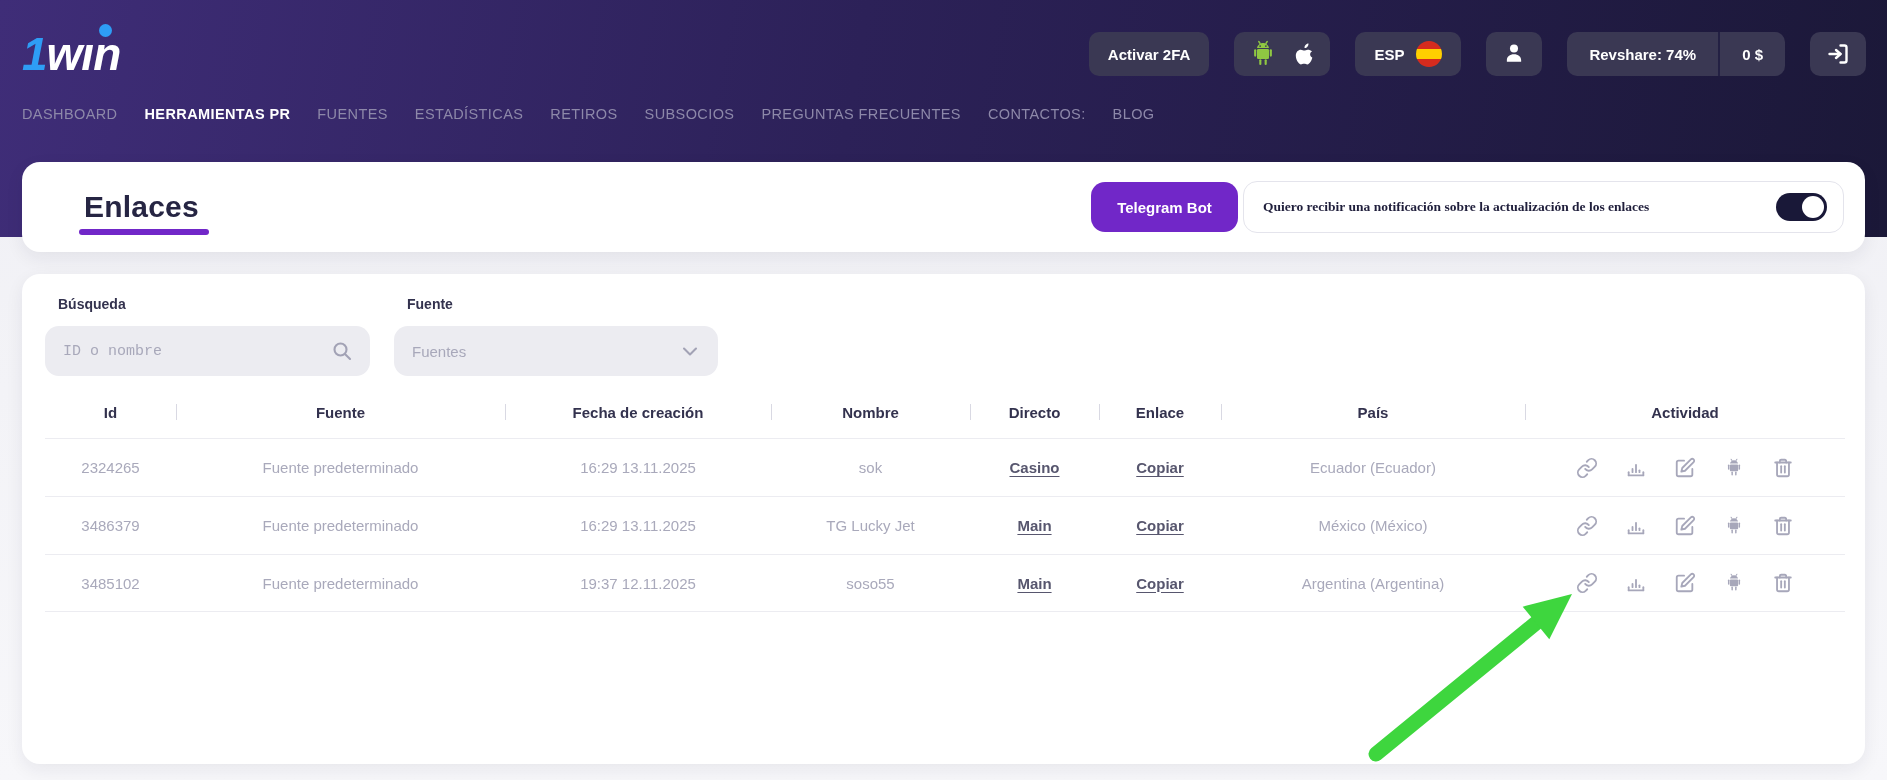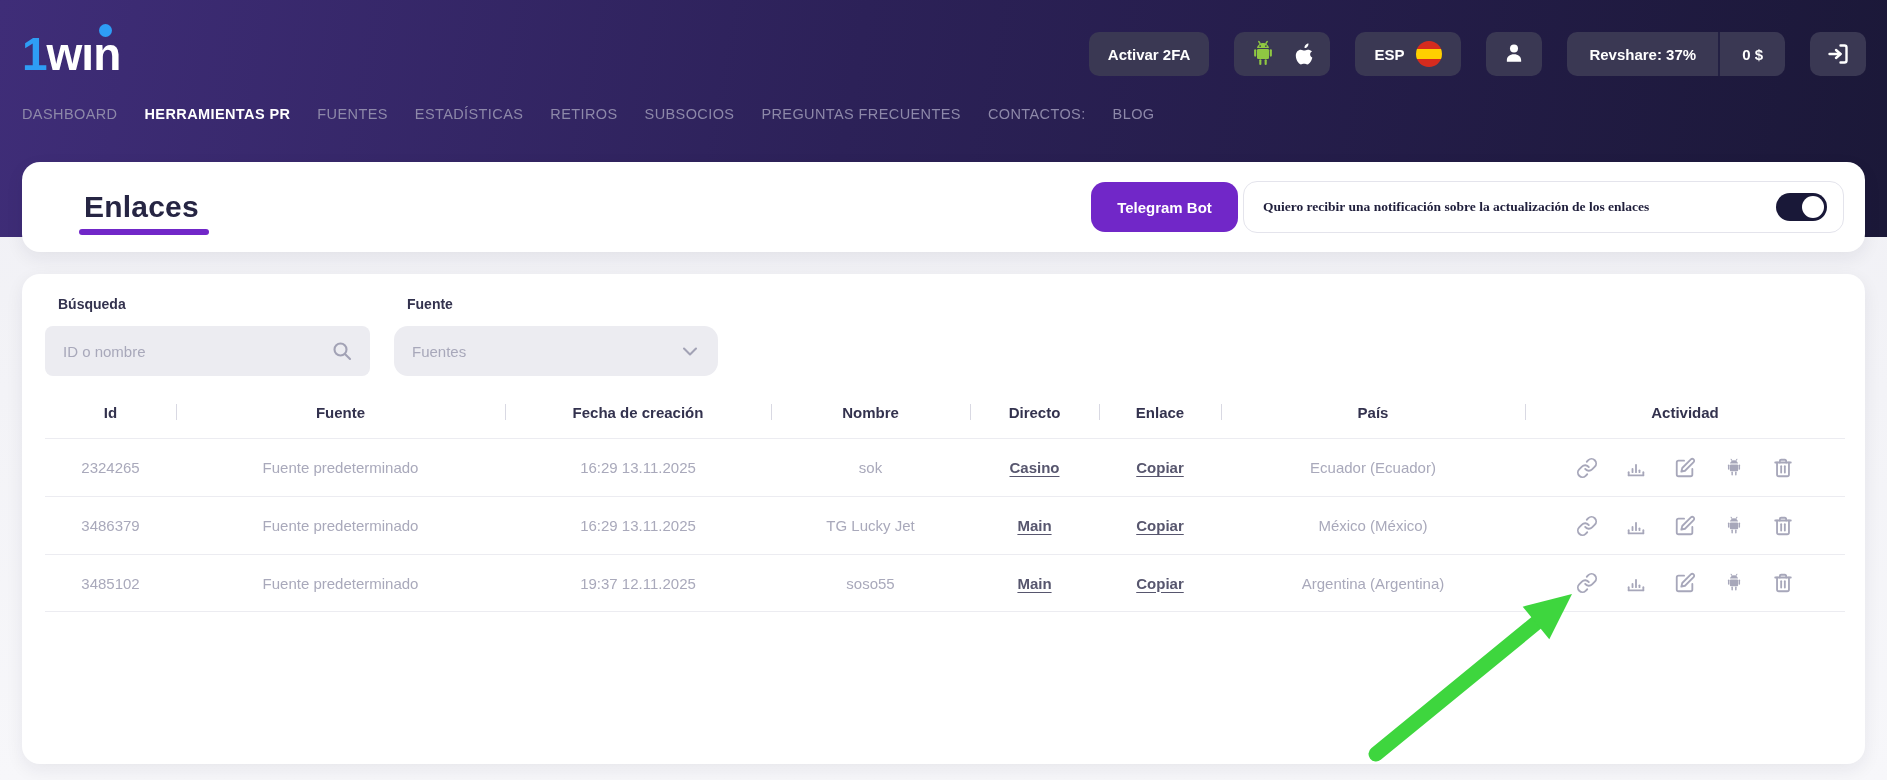--- a/index.html
+++ b/index.html
@@ -6,21 +6,21 @@
   html,body { width:1887px; height:780px; overflow:hidden; }
   body { font-family:"Liberation Sans","DejaVu Sans",sans-serif; background:#f2f2f6; }
   .page { position:relative; width:1887px; height:780px; background:linear-gradient(180deg,#efeff4 0%,#f7f7fa 100%); }
 
   
   .hero { position:absolute; top:0; left:0; width:100%; height:237px;
           background:linear-gradient(100deg,#3f2d78 0%,#2c2158 45%,#1b1838 100%); }
 
   
   .topbar { position:absolute; top:24px; left:22px; right:21px; height:60px; display:flex; align-items:center; }
-  .logo { position:relative; font-weight:800; font-size:46px; letter-spacing:-1px; color:#fff; line-height:56px; }
+  .logo { position:relative; font-style:italic; font-weight:800; font-size:46px; letter-spacing:-1px; color:#fff; line-height:56px; }
   .logo .one { color:#2e9df5; }
   .logo .idot { position:absolute; top:-2px; left:77px; width:13px; height:13px; border-radius:50%; background:#2e9df5; }
   .tb-right { margin-left:auto; display:flex; align-items:center; gap:25px; }
   .pill { height:44px; background:#3a3853; border-radius:10px; display:flex; align-items:center; justify-content:center;
           color:#fff; font-size:15px; font-weight:600; padding:0 19px; cursor:pointer; }
   .pill.icons { gap:10px; padding:0 14px; }
   .pill.square { width:56px; padding:0; }
   .pill.balance { padding:0; overflow:hidden; font-weight:700; }
   .balance .seg { padding:0 22px; height:100%; display:flex; align-items:center; }
   .balance .bdiv { width:2px; height:100%; background:#232043; }
@@ -53,22 +53,22 @@
   .toggle { margin-left:auto; width:51px; height:28px; border-radius:14px; background:#191838; position:relative; cursor:pointer; flex:0 0 auto; }
   .toggle .knob { position:absolute; top:3px; right:3px; width:22px; height:22px; border-radius:50%; background:#fff; }
 
   
   .fgroup { position:absolute; top:22px; }
   .fgroup.g1 { left:23px; }
   .fgroup.g2 { left:372px; }
   .flabel { display:block; font-size:14px; font-weight:700; color:#33324e; margin:0 0 14px 13px; }
   .finput { position:relative; width:325px; height:50px; }
   .fgroup.g2 .finput { width:324px; }
-  .finput input { width:100%; height:100%; border:none; outline:none; background:#ececf1; border-radius:8px;
-                  padding:0 48px 0 18px; font-family:Liberation Sans, sans-serif; font-size:15px; color:#3a3954; }
+  .finput input { width:100%; height:100%; border:none; outline:none; background:#ececf1; border-radius:14px;
+                  padding:0 48px 0 18px; font-family:Liberation Mono, monospace; font-size:15px; color:#3a3954; }
   .finput input::placeholder { color:#a8a8ba; }
   .fake-select { width:100%; height:100%; background:#ececf1; border-radius:14px; display:flex; align-items:center;
                  padding:0 18px; font-size:15px; color:#a8a8ba; cursor:pointer; }
   .finput .ficon { position:absolute; right:16px; top:13px; }
 
   
   .table { position:absolute; left:23px; top:112px; width:1800px; }
   .trow { display:grid; grid-template-columns:131px 329px 266px 199px 129px 122px 304px minmax(0,1fr); align-items:center; }
   .thead { height:52px; }
   .thead .th { position:relative; text-align:center; font-size:15px; font-weight:700; color:#33324e; }
@@ -131,21 +131,21 @@
       <div class="pill square">
         <span>
           <svg width="26" height="26" viewBox="0 0 24 24" fill="#ffffff">
             <circle cx="12" cy="7" r="3.7"></circle>
             <path d="M12 12.2c-3.9 0-6.6 2.3-6.6 5.5v1.5h13.2v-1.5c0-3.2-2.7-5.5-6.6-5.5z"></path>
           </svg>
         </span>
       </div>
 
       <div class="pill balance">
-        <span class="seg">Revshare: 37%</span>
+        <span class="seg">Revshare: 74%</span>
         <span class="bdiv"></span>
         <span class="seg">0 $</span>
       </div>
 
       <div class="pill square">
         <span>
           <svg width="24" height="24" viewBox="0 0 24 24" fill="none" stroke="#ffffff" stroke-width="2.4" stroke-linecap="round" stroke-linejoin="round">
             <path d="M14.5 3.5h4a2 2 0 0 1 2 2v13a2 2 0 0 1-2 2h-4"></path>
             <polyline points="10 8 14.5 12 10 16"></polyline>
             <line x1="14.5" y1="12" x2="3.5" y2="12"></line>

